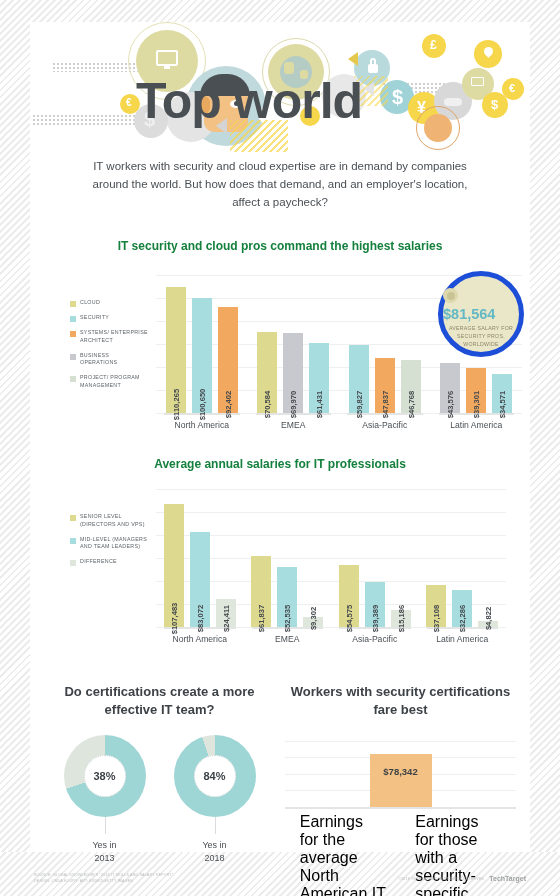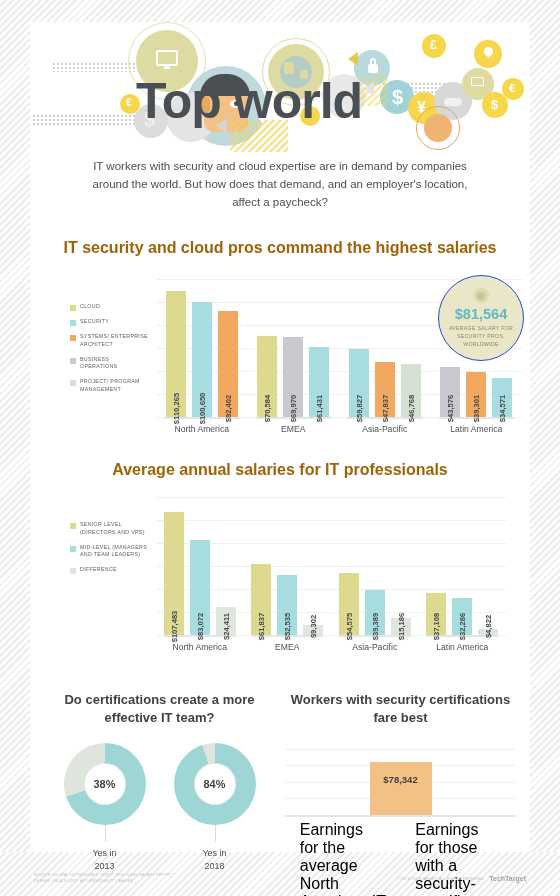--- a/index.html
+++ b/index.html
@@ -67,22 +67,22 @@
   }
 
   .deck {
     margin-top: 6px; text-align: center;
     font-size: 11.5px; line-height: 1.55; color: #4a4f54;
     padding: 0 58px;
   }
 
   
   .sec-title {
-    text-align: center; font-size: 16px; font-weight: bold;
-    color: #a16207; margin-top: 28px;
+    text-align: center; font-size: 12px; font-weight: bold;
+    color: #15803d; margin-top: 28px;
   }
   .sub-title {
     text-align: center; font-size: 13px; font-weight: bold;
     color: #3d4247; line-height: 1.35;
   }
 
   
   .legend { position: absolute; left: 40px; width: 78px; }
   .legend-row { display: flex; margin-bottom: 7px; }
   .swatch { width: 6px; height: 6px; flex: 0 0 6px; margin-top: 2px; }
@@ -114,22 +114,22 @@
     text-align: center; font-size: 8.6px; color: #4a4f54;
     padding-top: 7px;
   }
   .baseline {
     position: absolute; height: 2px; background: #e3e4e4;
   }
 
   
   .callout {
     position: absolute; width: 86px; height: 86px; border-radius: 50%;
-    background: #eae7c9; border: 1px solid #1d4ed8;
-    display: flex; flex-direction: column; align-items: center;
+    background: #eae7c9; border: 5px solid #1d4ed8;
+    display: flex; flex-direction: column; align-items: flex-start;
     justify-content: flex-start; padding-top: 12px; text-align: center;
   }
   .callout .big {
     font-size: 14.5px; font-weight: bold; color: #62b8c4; margin-top: 3px;
   }
   .callout .small {
     font-size: 5.2px; color: #8a8566; line-height: 1.5;
     letter-spacing: 0.3px; margin-top: 3px; text-transform: uppercase;
   }
   .callout .glyph {

